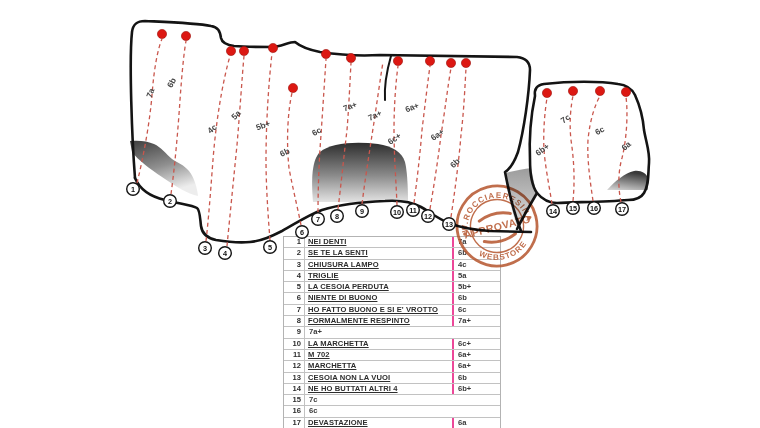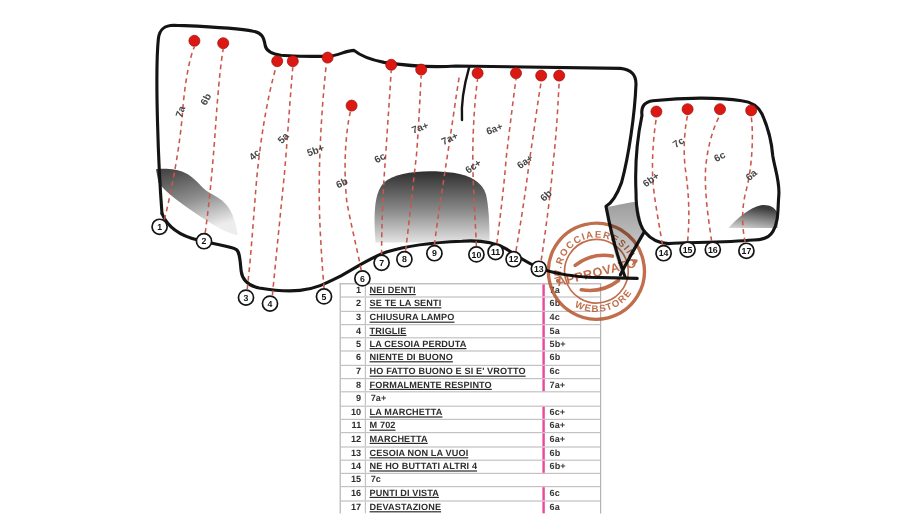--- a/index.html
+++ b/index.html
@@ -95,21 +95,20 @@
       <div class="t-num">14</div>
       <div class="t-name">NE HO BUTTATI ALTRI 4</div>
       <div class="t-grade">6b+</div>
     </div>
     <div class="t-row">
       <div class="t-num">15</div>
       <div class="t-grade">7c</div>
     </div>
     <div class="t-row">
       <div class="t-num">16</div>
-      <div class="t-name">PUNTI DI VISTA</div>
       <div class="t-grade">6c</div>
     </div>
     <div class="t-row">
       <div class="t-num">17</div>
       <div class="t-name">DEVASTAZIONE</div>
       <div class="t-grade">6a</div>
     </div>
   </div>
 
 <svg id="topo-svg" width="760" height="428" viewBox="0 0 760 428">

